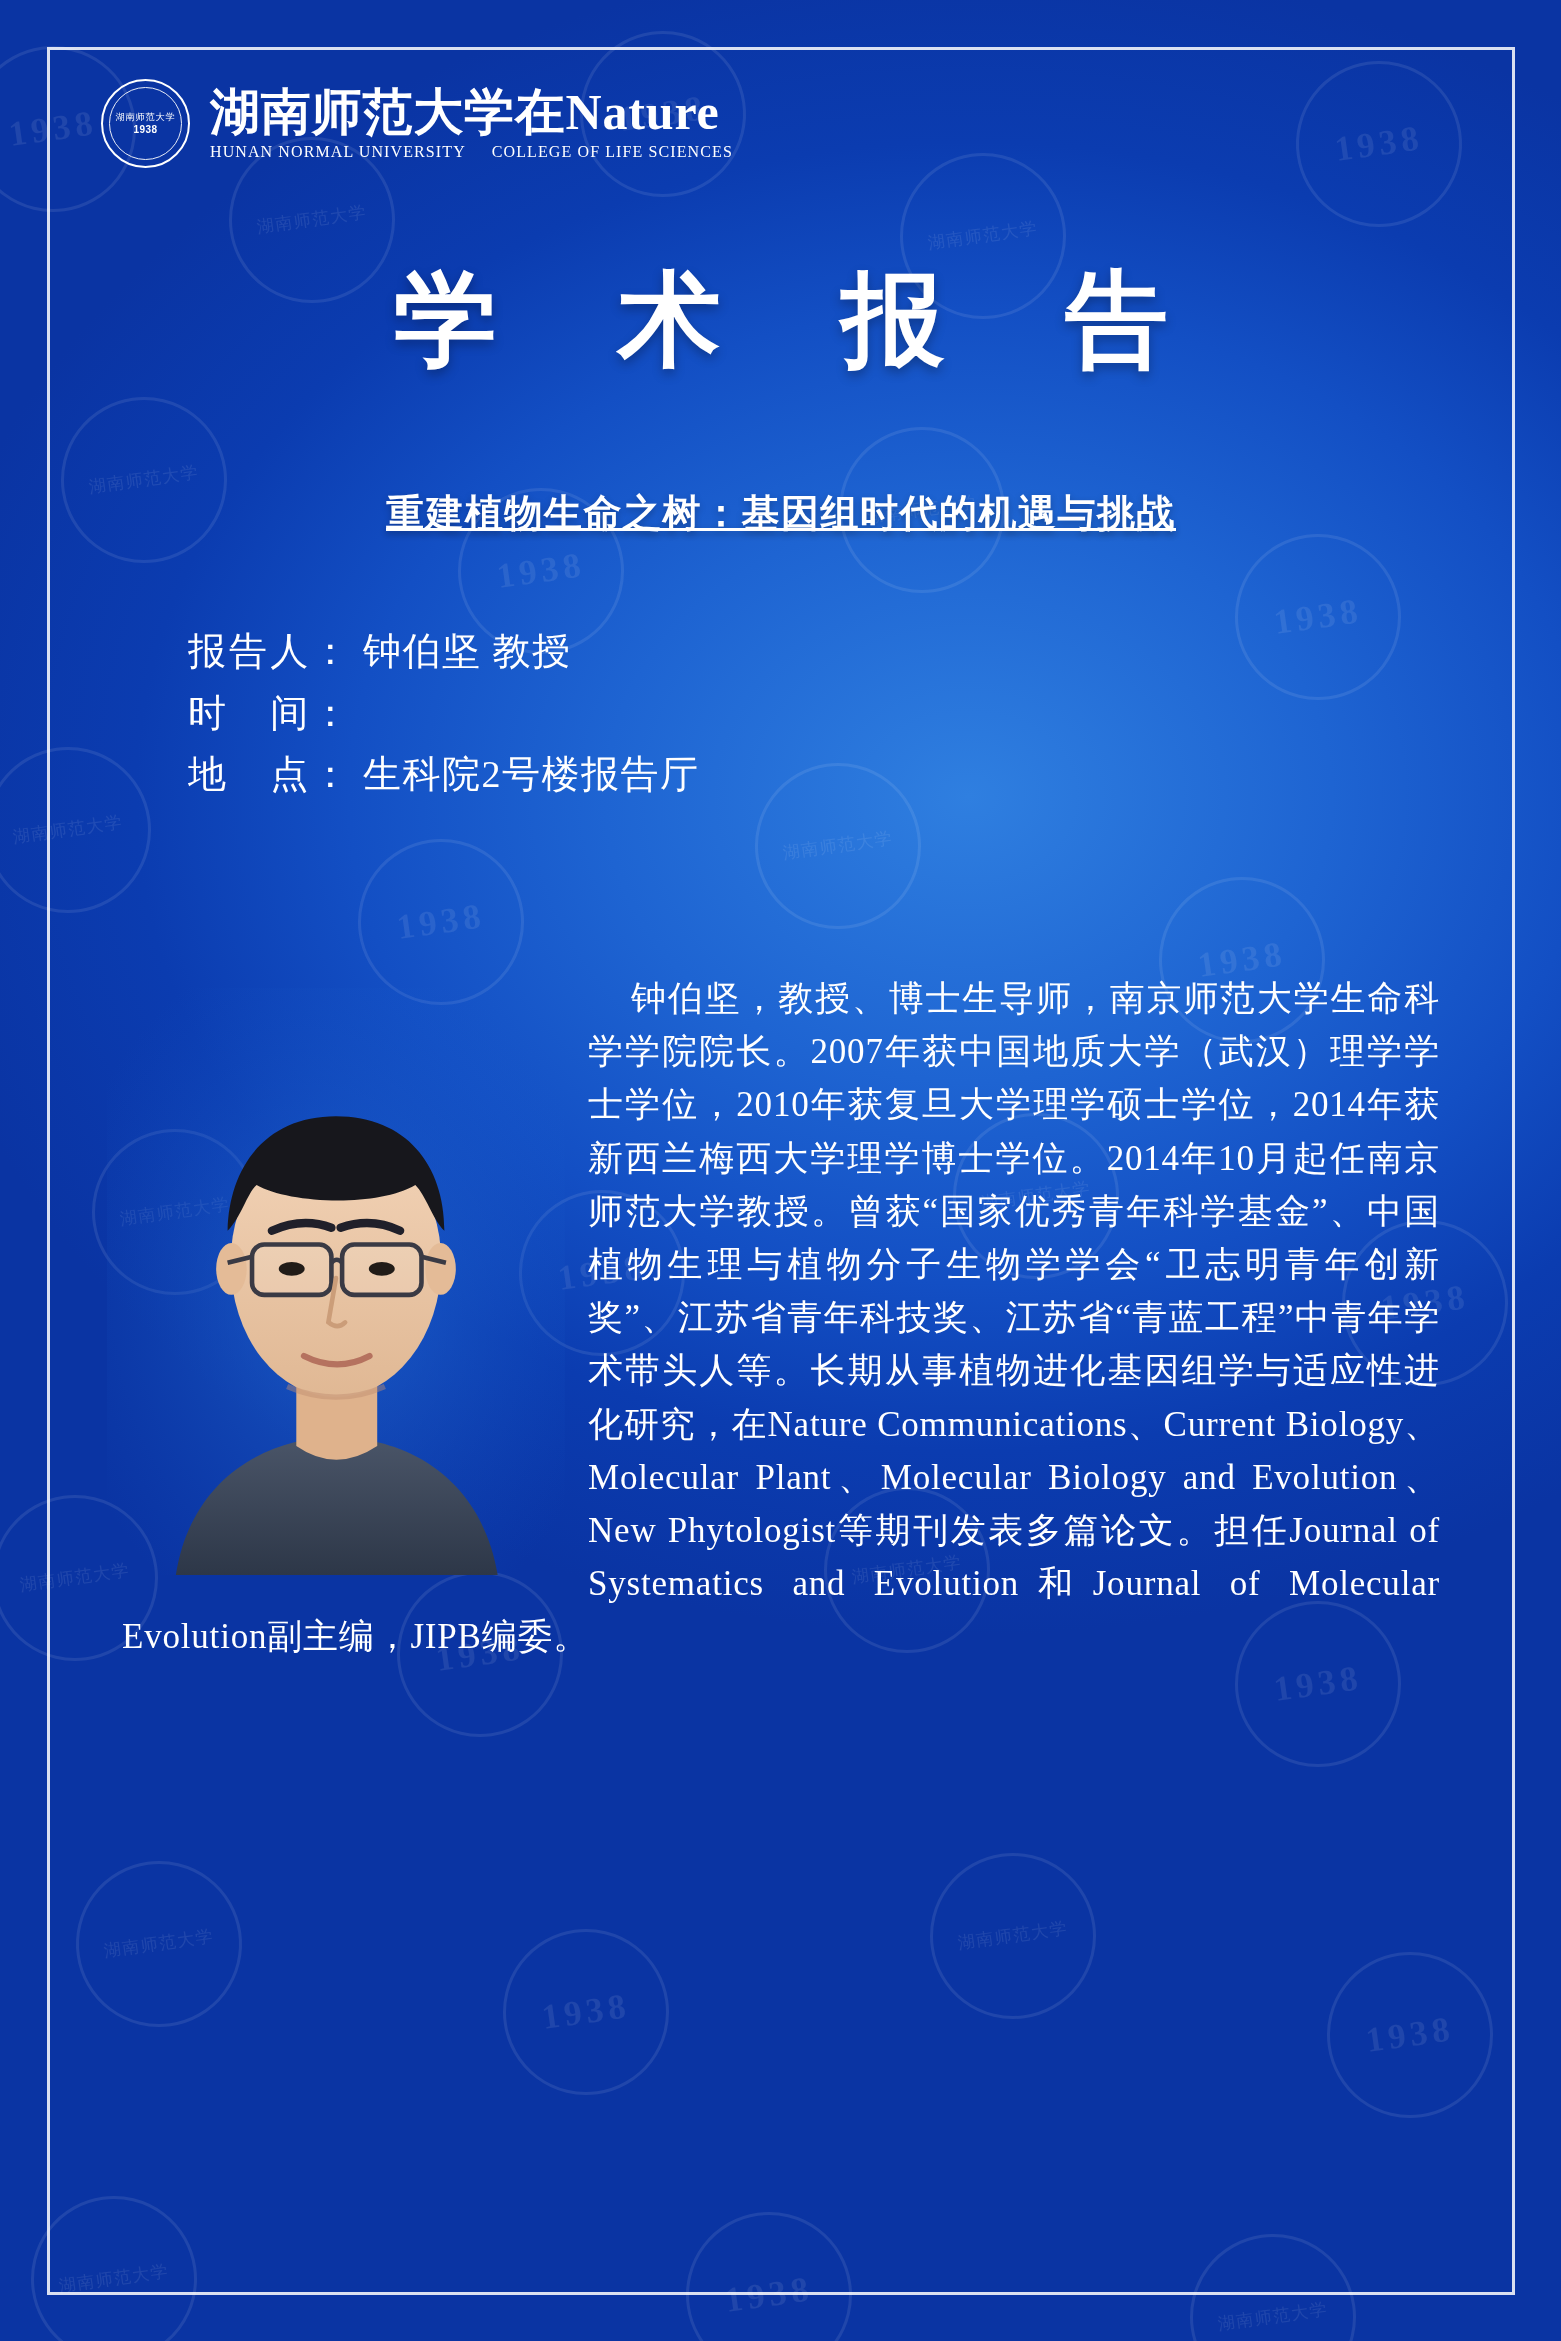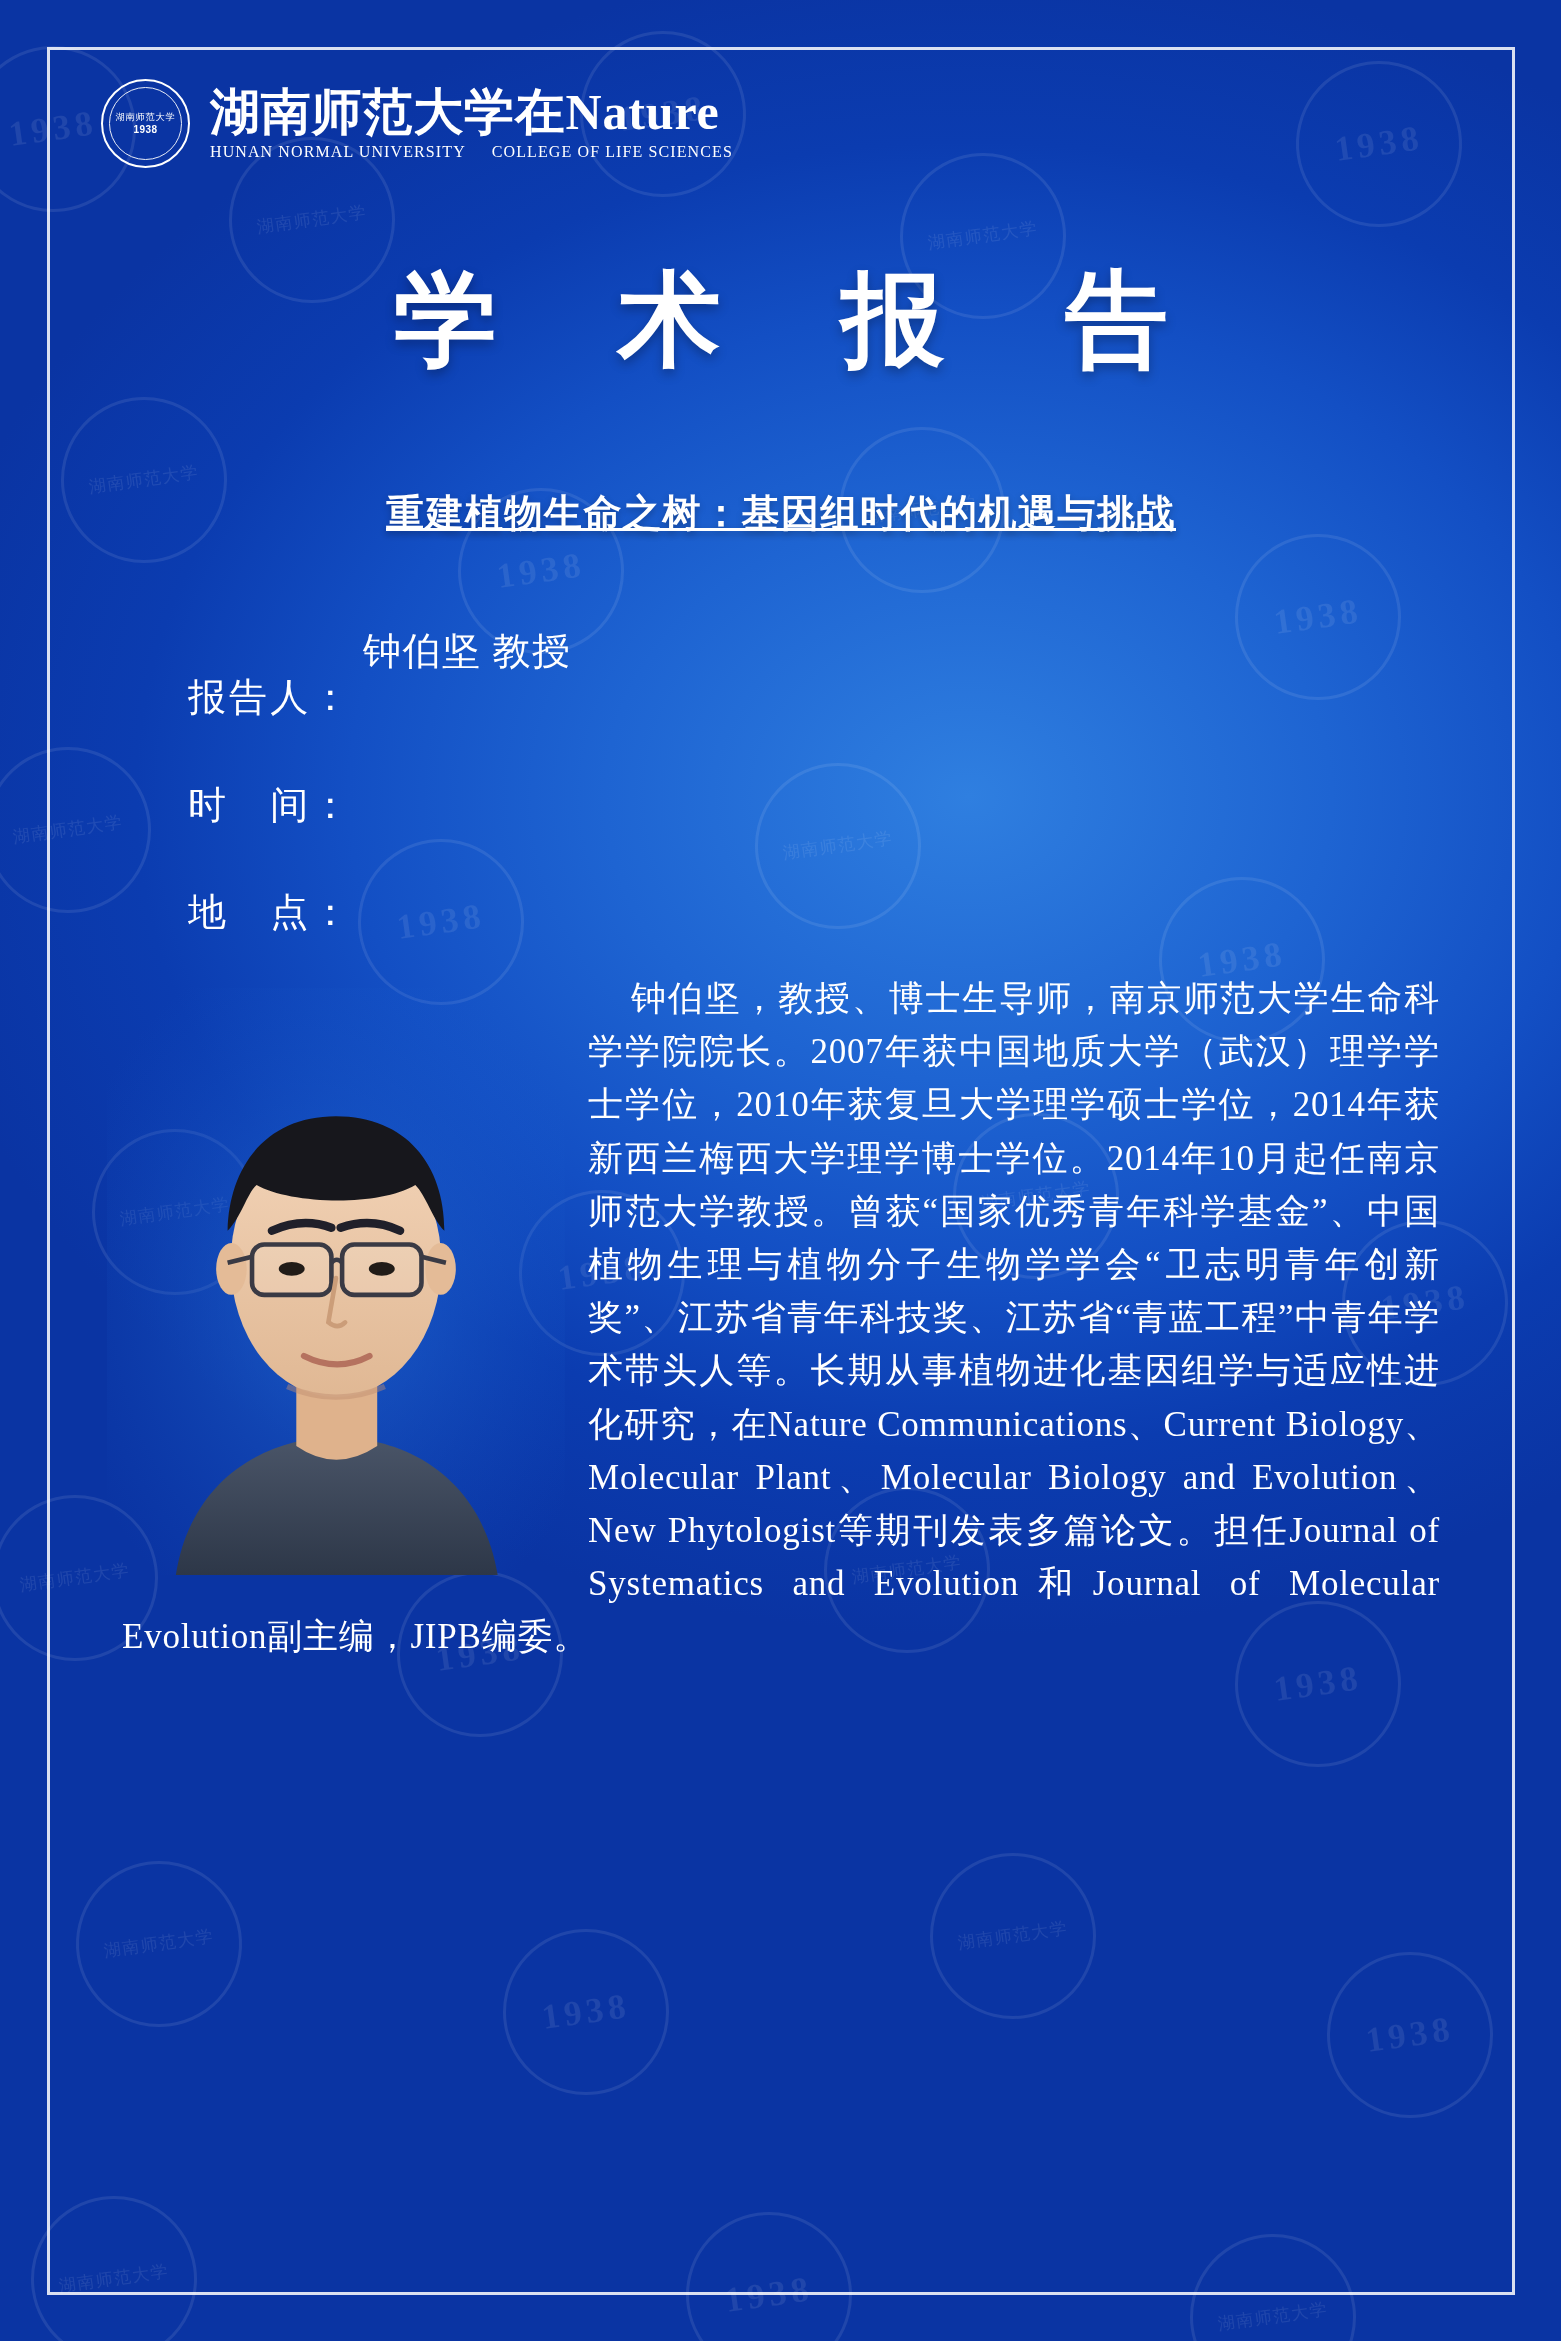--- a/index.html
+++ b/index.html
@@ -144,21 +144,21 @@
   
   .info {
     position: absolute;
     top: 625px;
     left: 188px;
     font-size: 38px;
     line-height: 1.42;
     font-family: "Liberation Serif", "DejaVu Serif", serif;
   }
   .info-row { display: flex; white-space: nowrap; margin-bottom: 7.6px; }
-  .info-label { width: 175px; letter-spacing: 3.1px; margin-top: 46px; }
+  .info-label { width: 175px; letter-spacing: 3.1px; }
   .info-value { letter-spacing: 1.5px; }
 
   
   .bio {
     position: absolute;
     left: 107px;
     right: 107px;
     top: 957px;
     font-size: 35px;
     line-height: 1.52;
@@ -295,20 +295,21 @@
   <div class="info">
     <div class="info-row">
       <div class="info-label">报告人：</div>
       <div class="info-value">钟伯坚 教授</div>
     </div>
     <div class="info-row">
       <div class="info-label">时　间：</div>
     </div>
     <div class="info-row">
       <div class="info-label">地　点：</div>
+      <div class="info-value">生科院2号楼报告厅</div>
     </div>
   </div>
 
   <div class="bio">
     <div class="float-left">
       <svg viewBox="0 0 600 770">
         <defs>
           <radialGradient id="bgfade" cx="50%" cy="52%" r="62%">
             <stop offset="0%" stop-color="#2a78dd" stop-opacity="0.55"></stop>
             <stop offset="100%" stop-color="#1557c8" stop-opacity="0"></stop>

